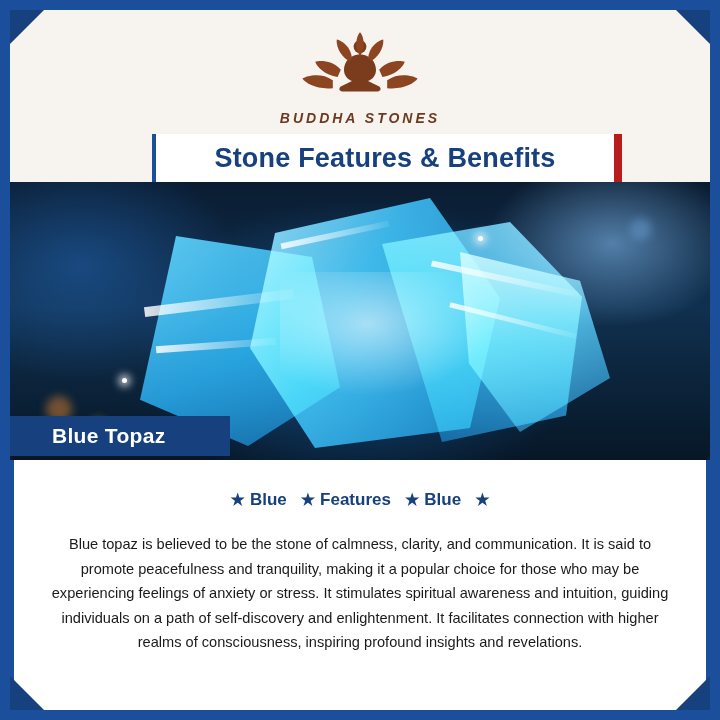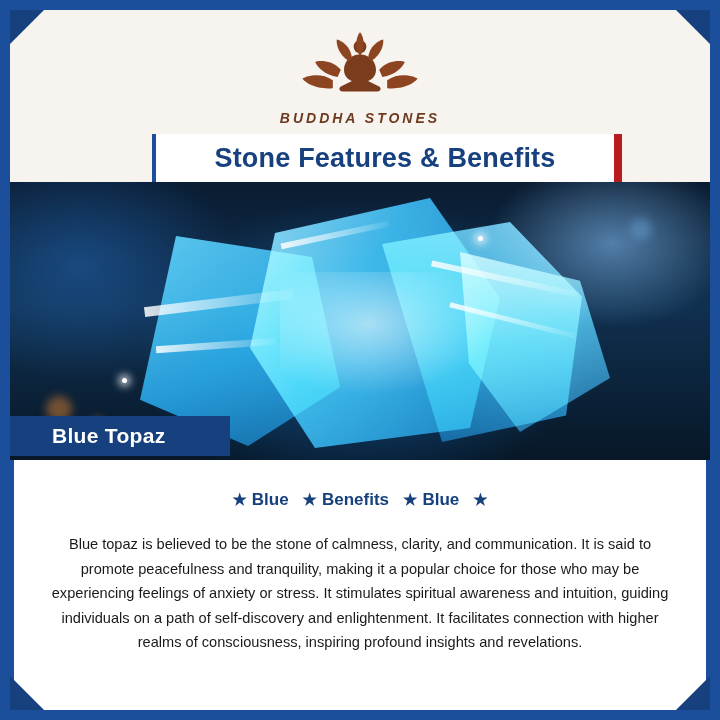--- a/index.html
+++ b/index.html
@@ -327,21 +327,21 @@
     </div>
 
     <div class="body-section">
       <div class="keywords">
         <span class="kw">
           <span class="star">★</span>
           <span>Blue</span>
         </span>
         <span class="kw">
           <span class="star">★</span>
-          <span>Benefits</span>
+          <span>Features</span>
         </span>
         <span class="kw">
           <span class="star">★</span>
           <span>Blue</span>
         </span>
         <span class="kw">
           <span class="star">★</span>
         </span>
       </div>
       <p class="desc">Blue topaz is believed to be the stone of calmness, clarity, and communication. It is said to promote peacefulness and tranquility, making it a popular choice for those who may be experiencing feelings of anxiety or stress. It stimulates spiritual awareness and intuition, guiding individuals on a path of self-discovery and enlightenment. It facilitates connection with higher realms of consciousness, inspiring profound insights and revelations.</p>

